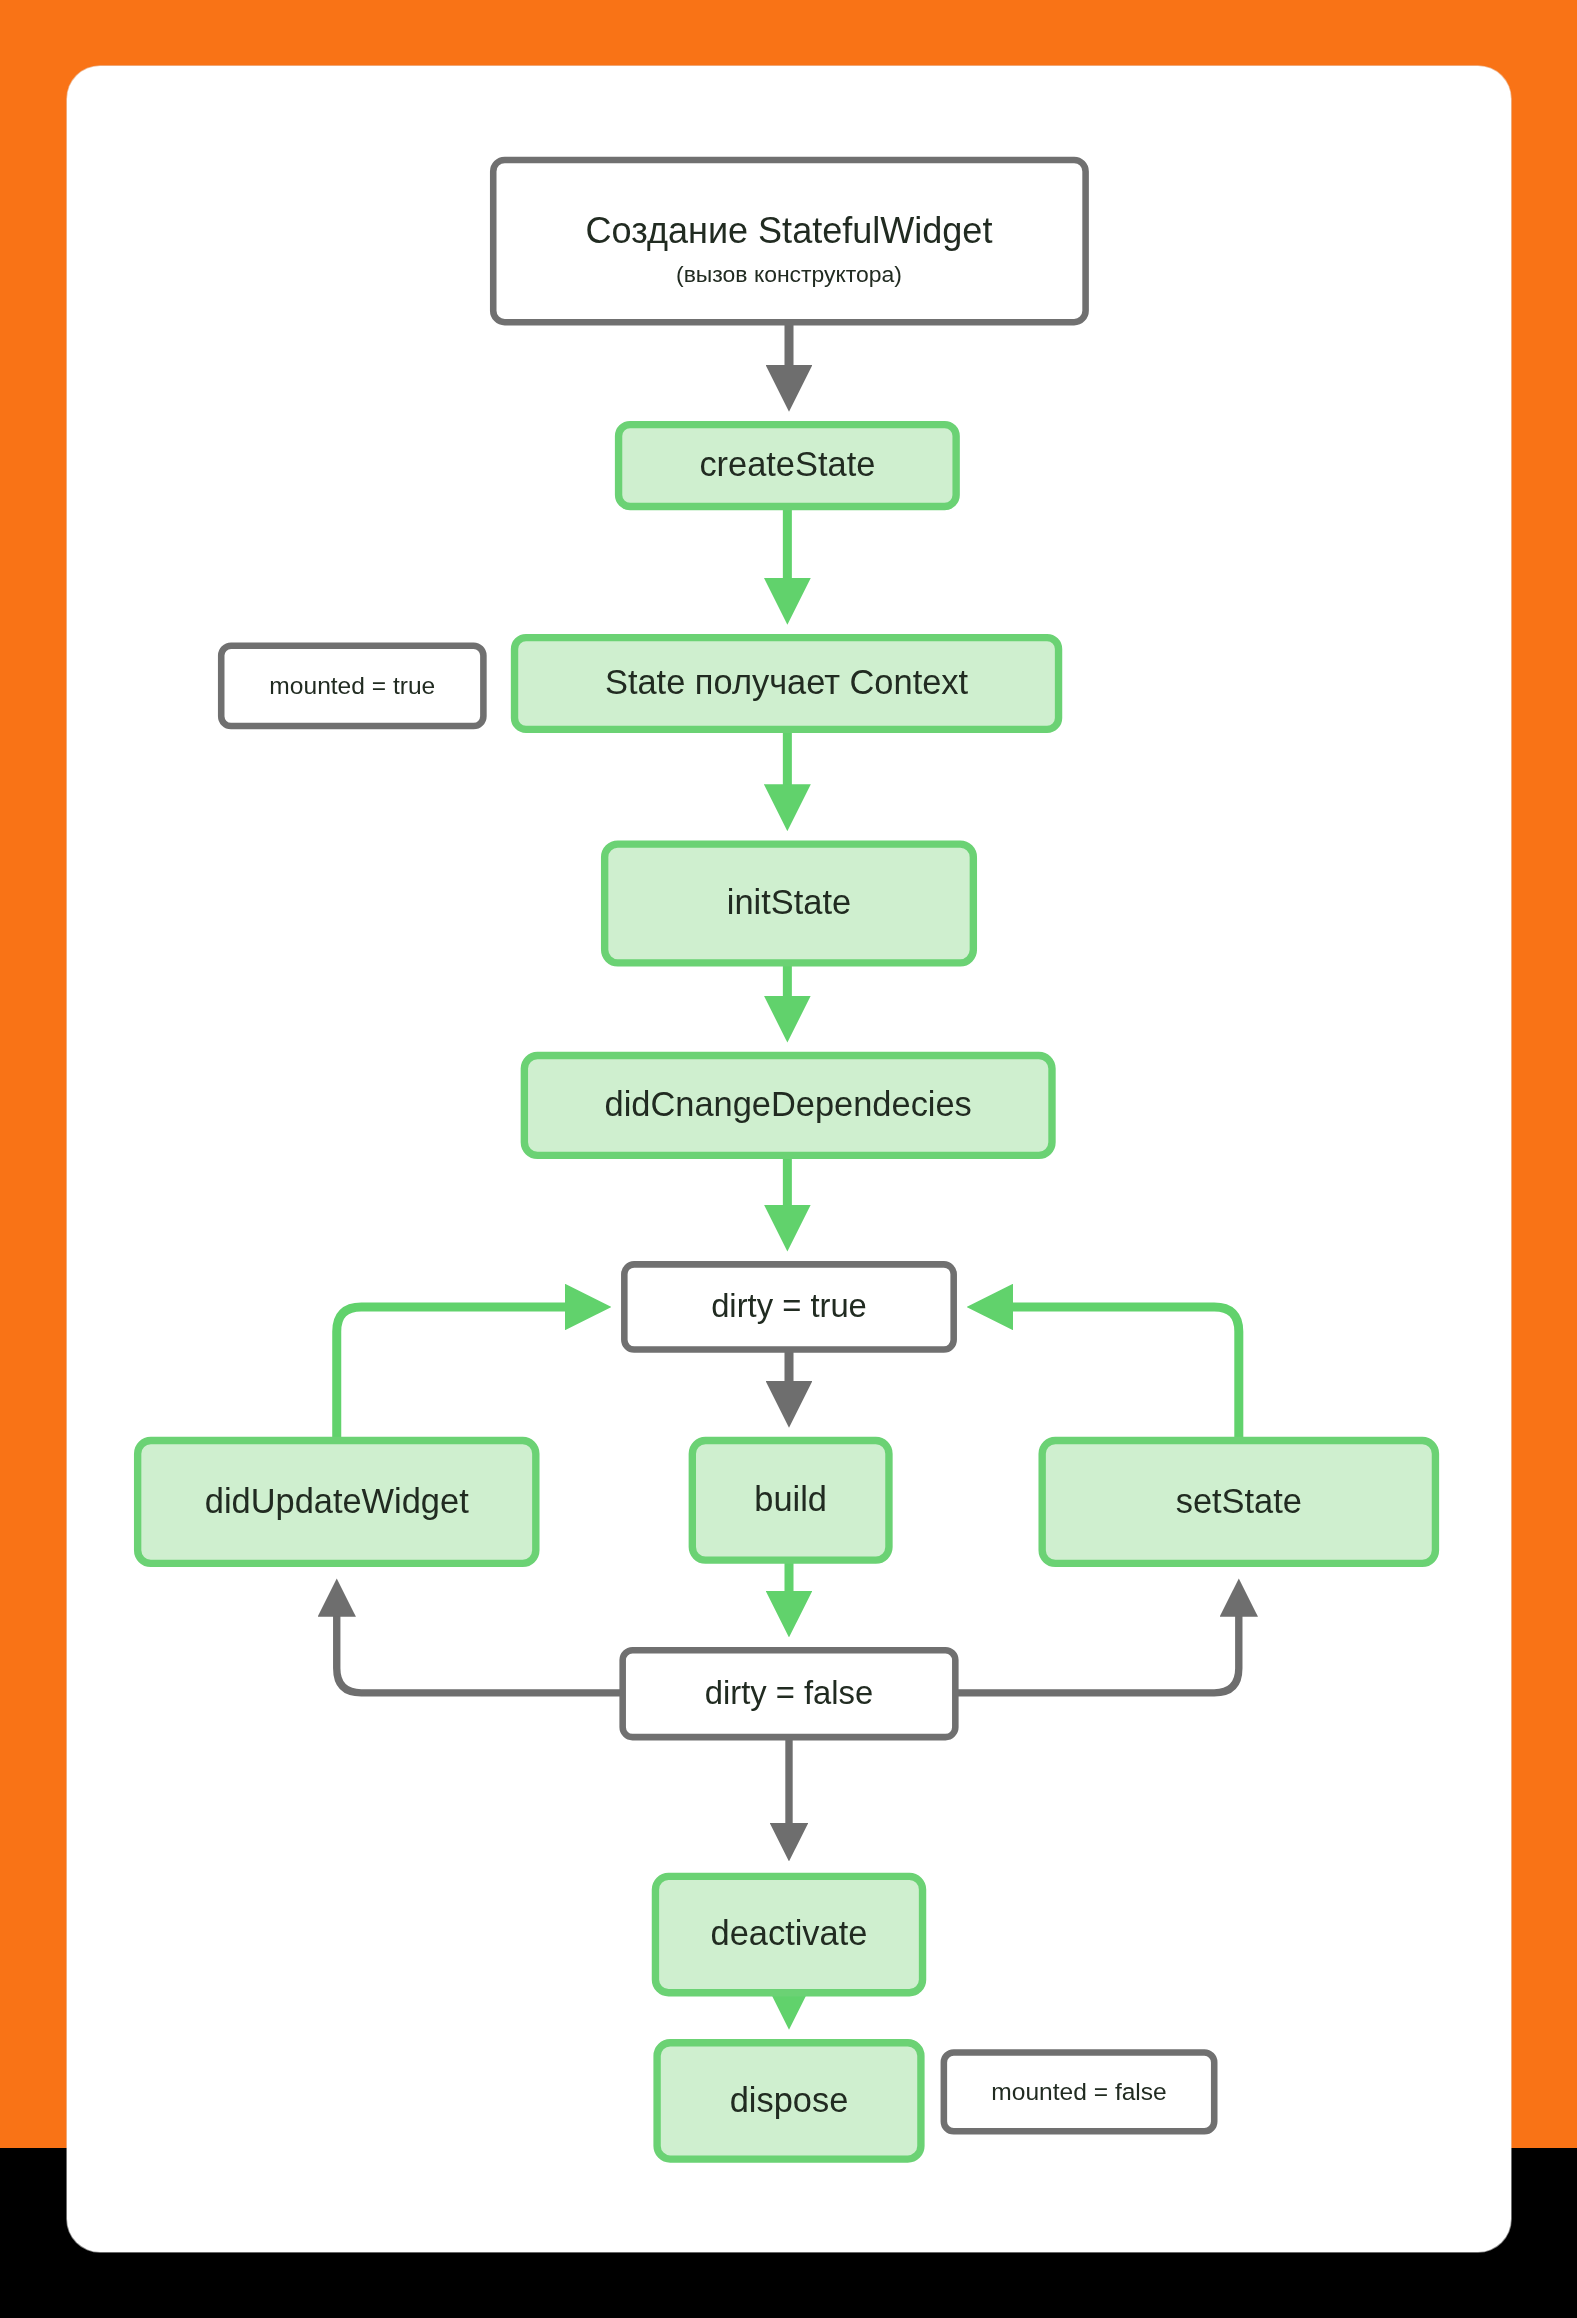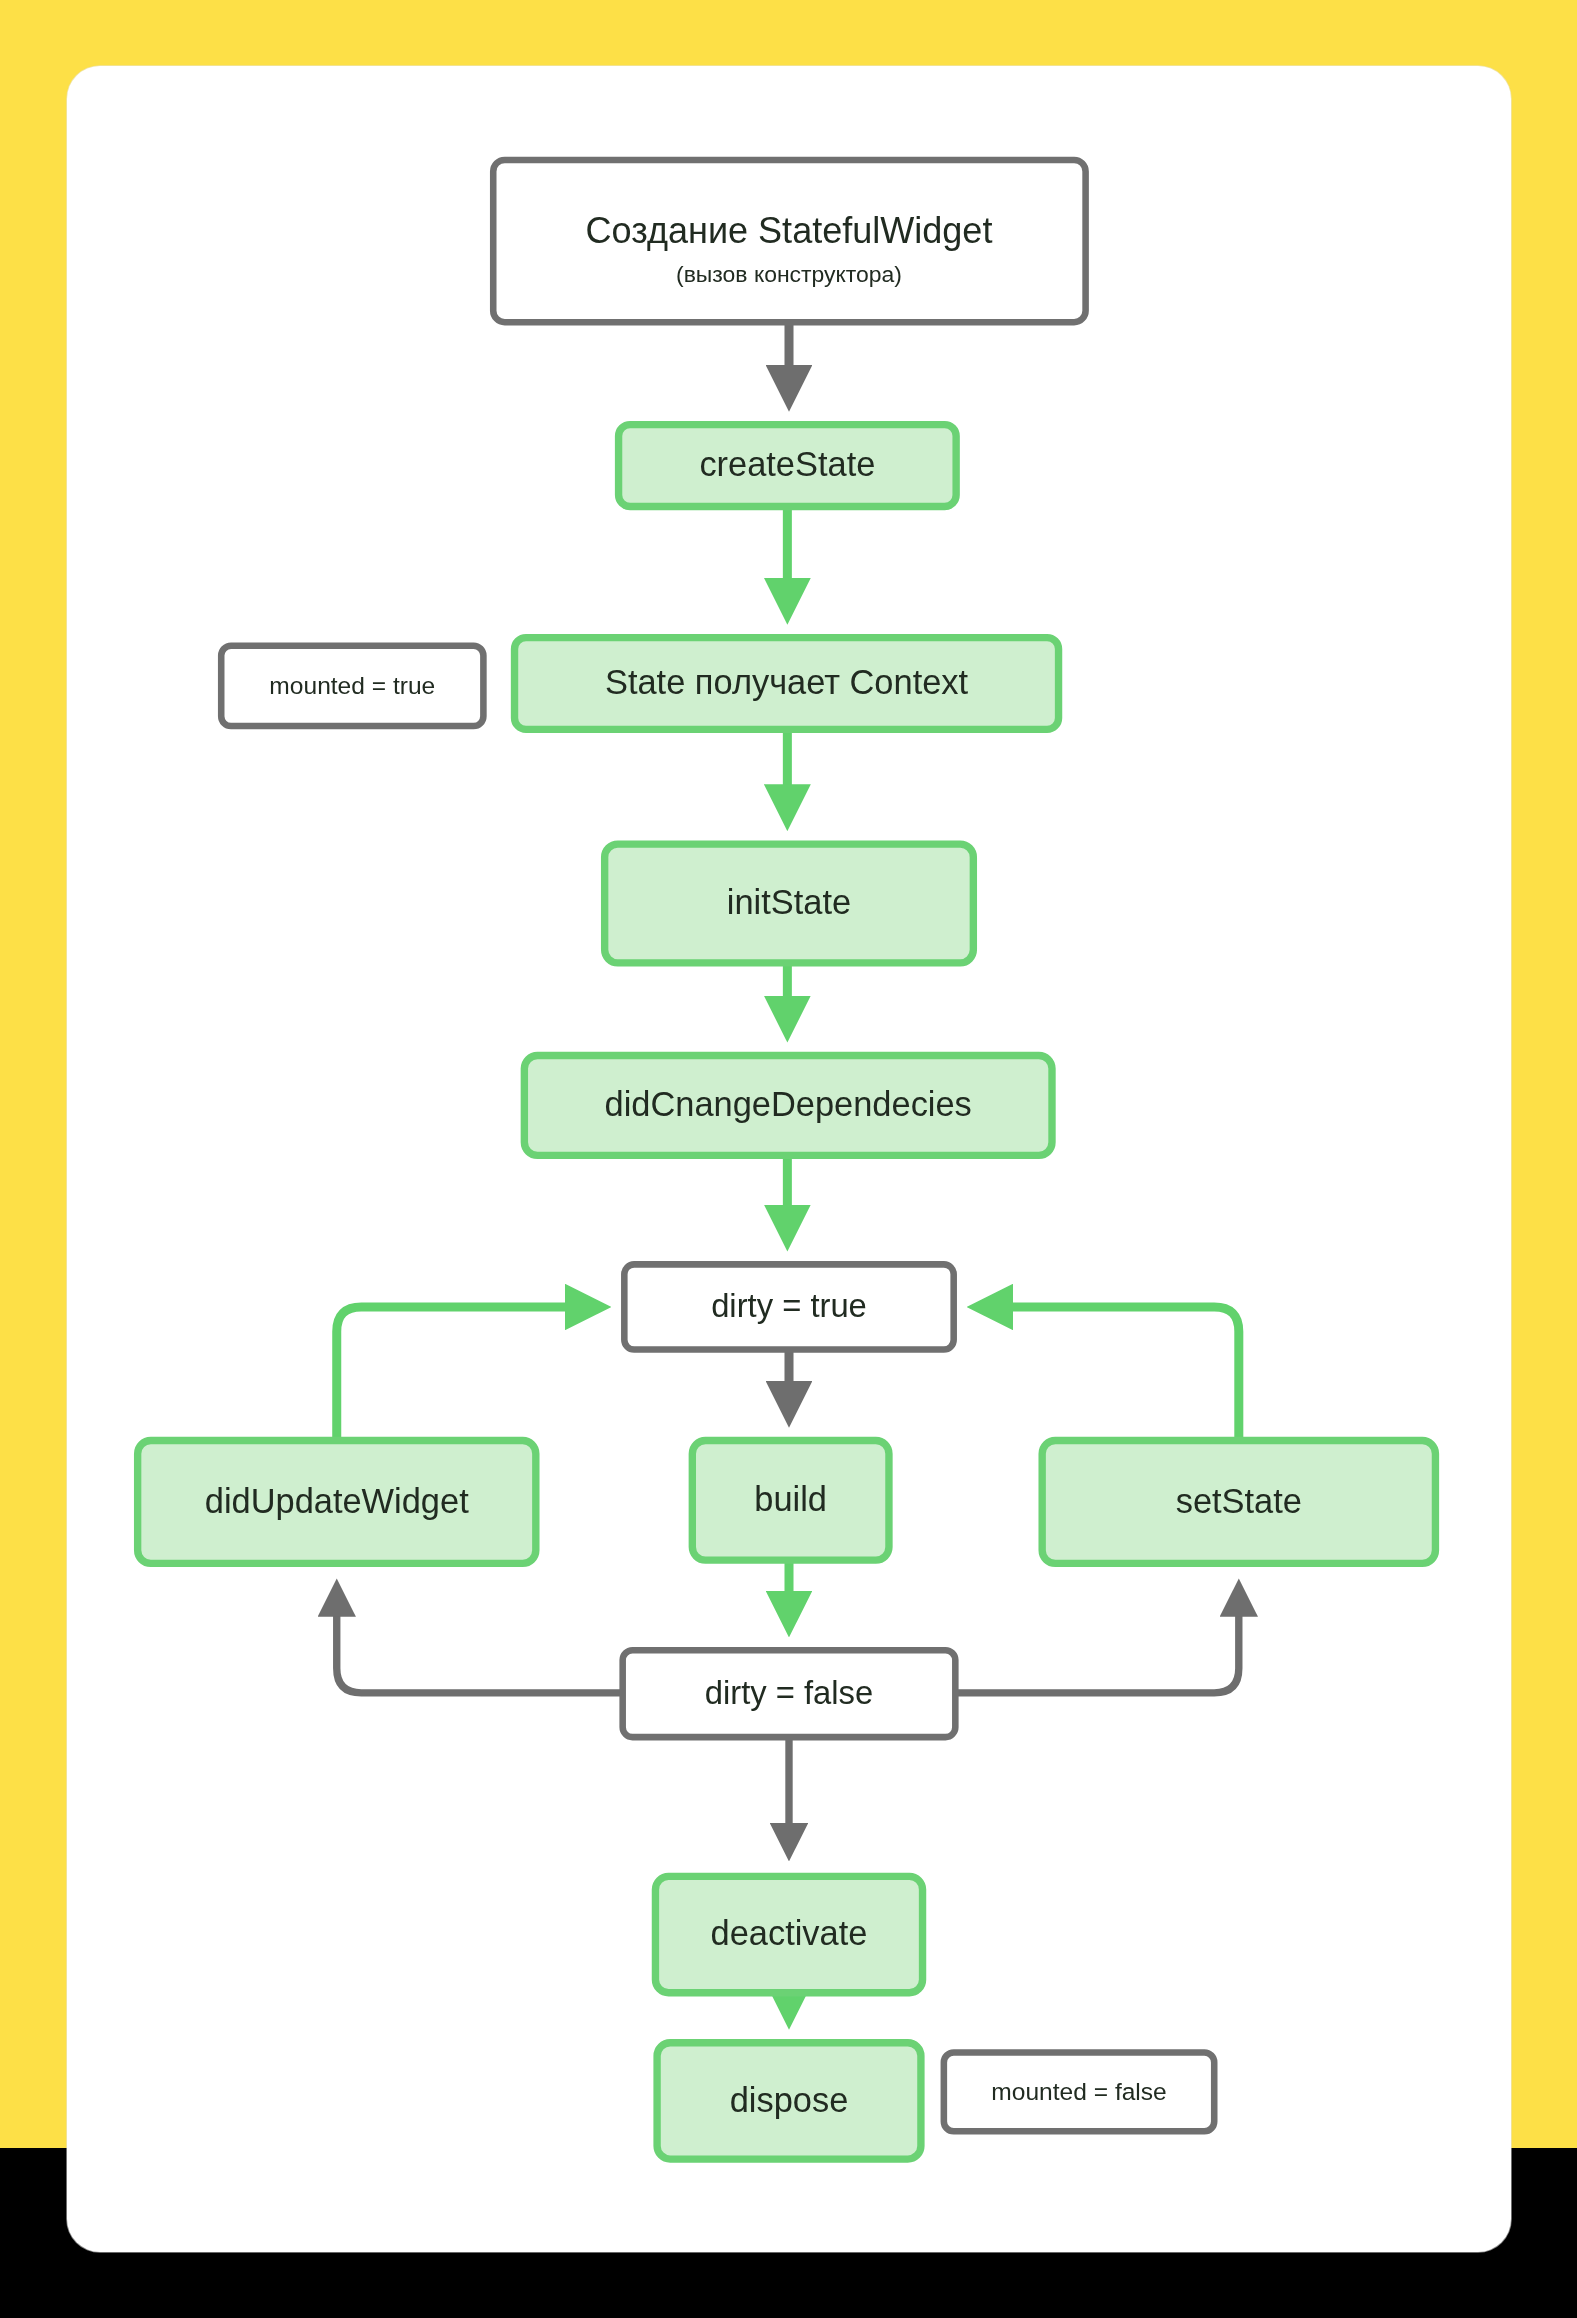--- a/index.html
+++ b/index.html
@@ -8,21 +8,21 @@
     background: #000000;
     width: 1578px;
     height: 2319px;
     overflow: hidden;
     font-family: "Liberation Sans", sans-serif;
   }
   #canvas {
     position: relative;
     width: 1578px;
     height: 2148px;
-    background: #fde047;
+    background: #f97316;
   }
   #card {
     position: absolute;
     left: 67px;
     top: 66px;
     width: 1444px;
     height: 2186px;
     background: #ffffff;
     border-radius: 33px;
     box-shadow: 0 0 0 0.8px rgba(230,230,230,0.6);

